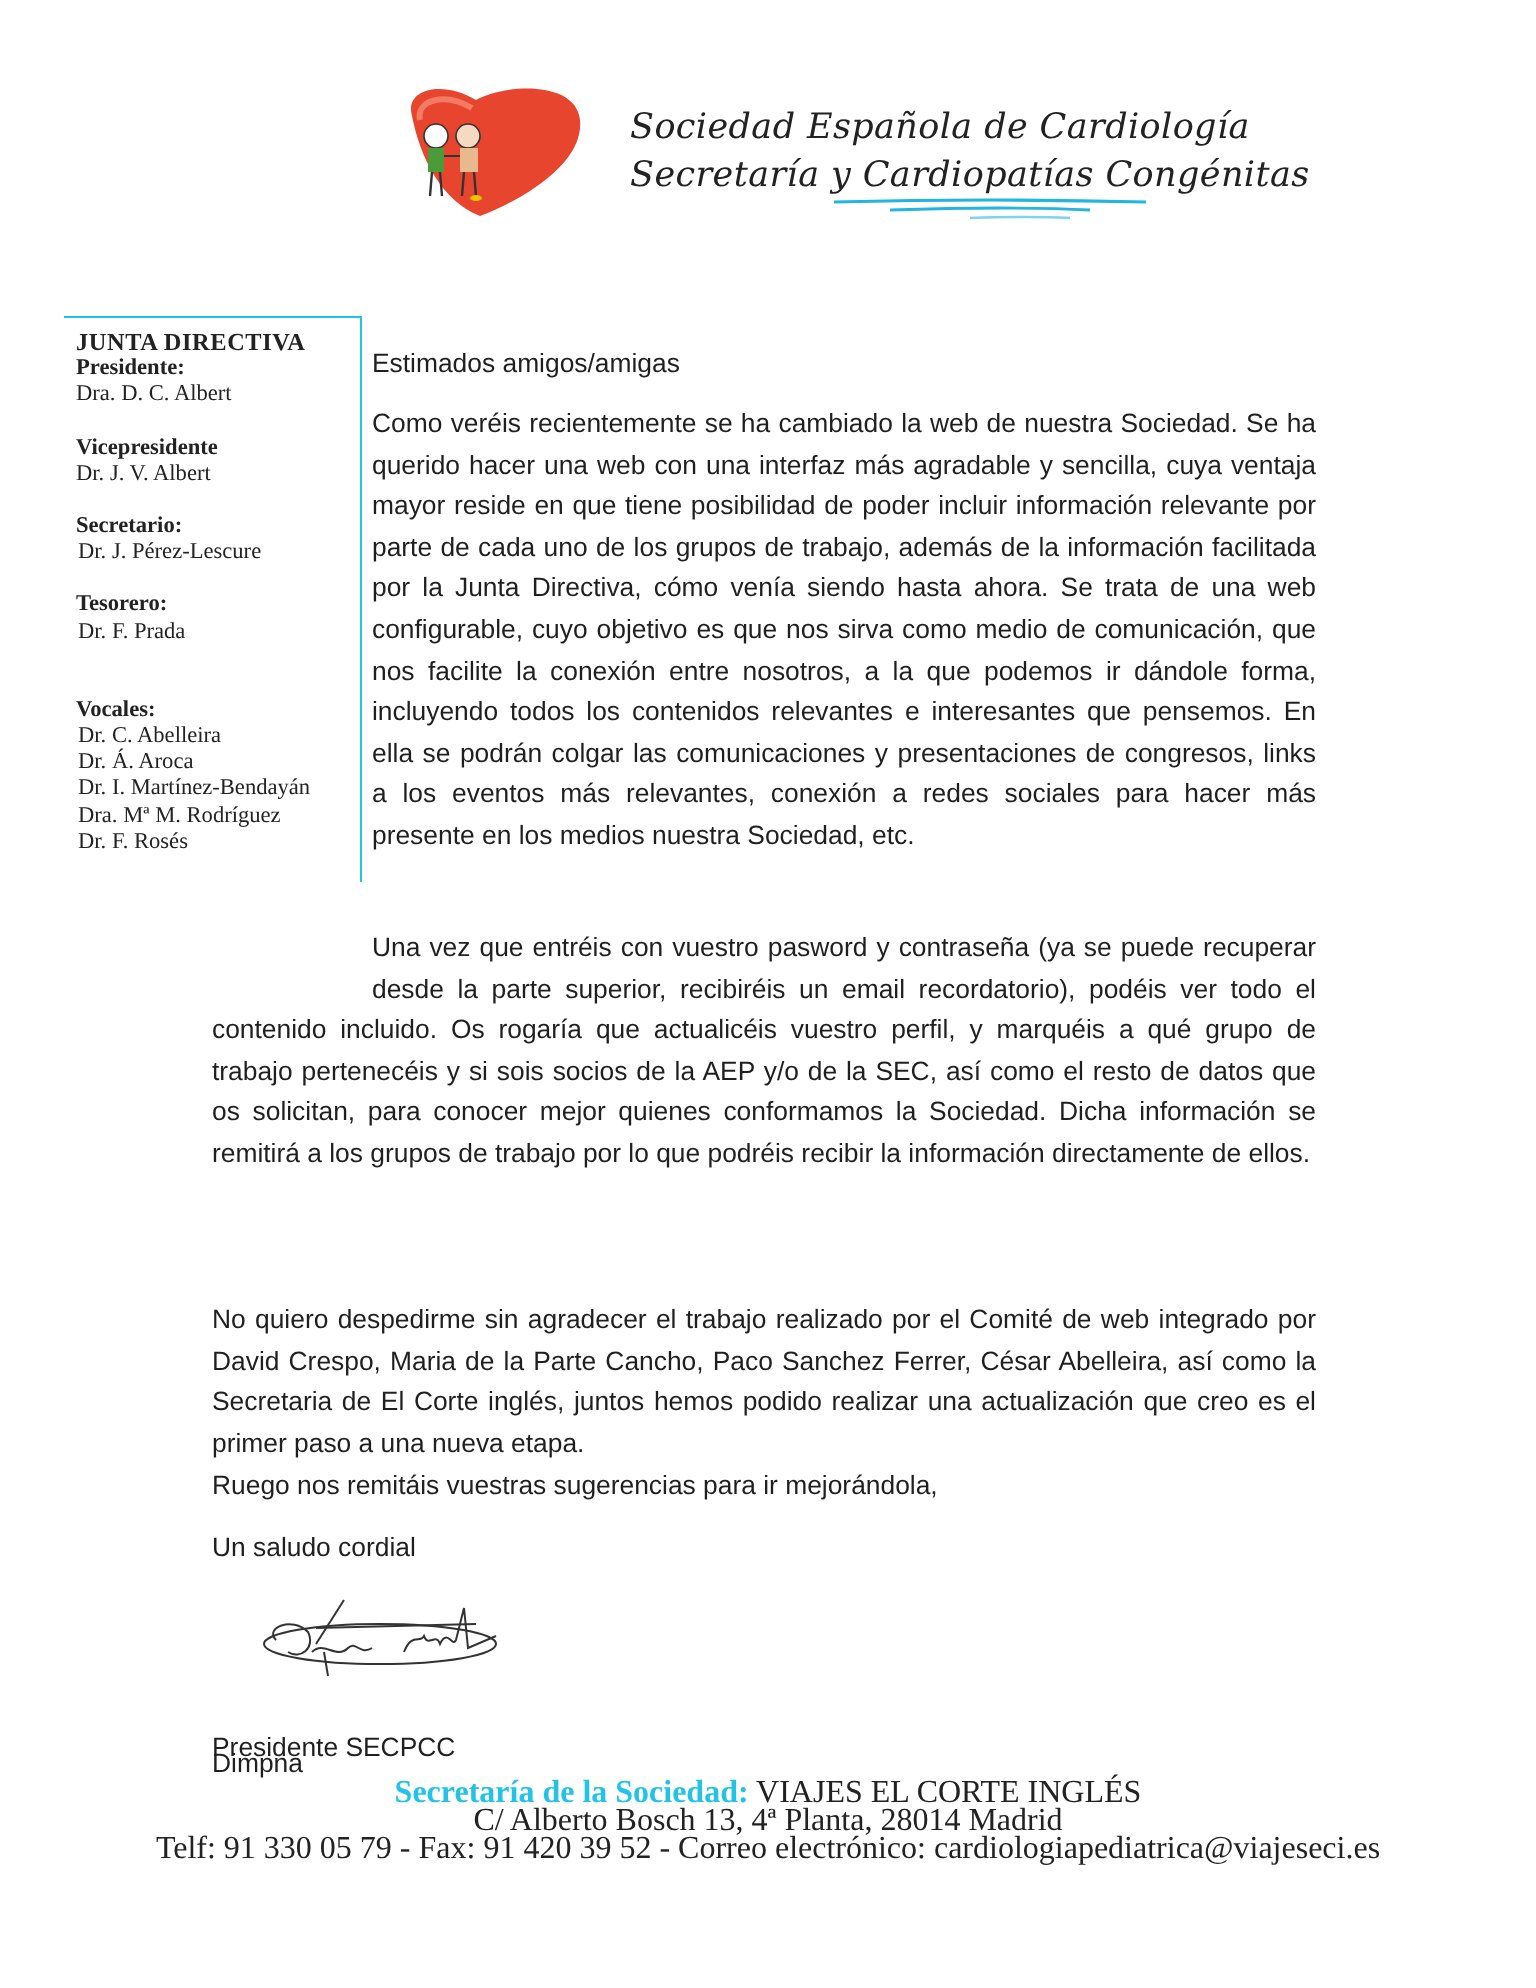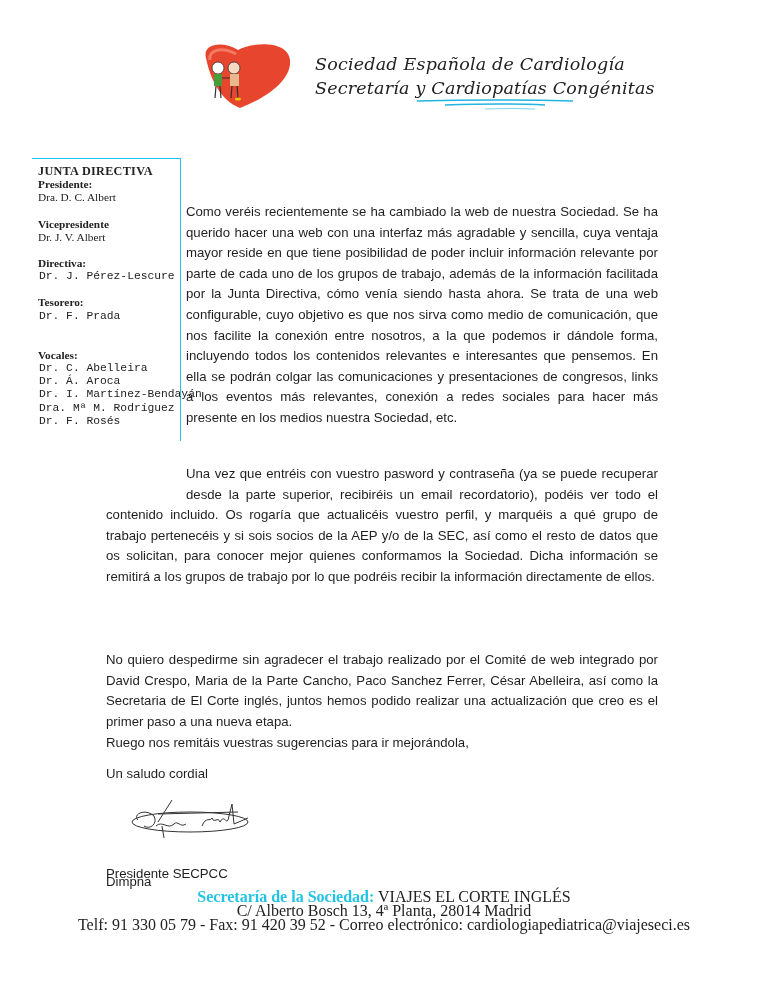--- a/index.html
+++ b/index.html
@@ -14,21 +14,21 @@
     .logo-line2 { top: 40px; }
     .logo-swoosh { position: absolute; left: 215px; top: 60px; }
 
     
     .sidebar { position: absolute; left: 32px; top: 158px; width: 148px; height: 282px; border-top: 1.5px solid #22c3e6; border-right: 1.5px solid #22c3e6; }
     .sidebar-inner { position: absolute; left: 6px; top: 6px; font-family: "Liberation Serif", serif; font-size: 11.3px; line-height: 13.2px; color: #222; white-space: nowrap; }
     .sb-heading { font-weight: bold; font-size: 12.2px; letter-spacing: 0.3px; }
     .sb-role { font-weight: bold; }
     .sb-gap { height: 13px; }
     .sb-gap2 { height: 26px; }
-    .indent { padding-left: 1px; font-family: Liberation Mono, monospace; }
+    .indent { padding-left: 1px; }
 
     
     .body-text { font-family: "Liberation Sans", sans-serif; font-size: 13.2px; line-height: 20.6px; color: #1f1f1f; }
     .greeting { position: absolute; left: 186px; top: 172px; }
     .para1 { position: absolute; left: 186px; top: 202px; width: 472px; text-align: justify; text-align-last: left; }
     .para2 { position: absolute; left: 106px; top: 464px; width: 552px; text-align: justify; text-indent: 0; }
     .para2 .wrapfloat { float: left; width: 80px; height: 41px; }
     .para3 { position: absolute; left: 106px; top: 568px; width: 552px; text-align: justify; }
     .para4 { position: absolute; left: 106px; top: 650px; width: 552px; text-align: justify; }
     .para5 { position: absolute; left: 106px; top: 733px; width: 552px; }
@@ -72,35 +72,36 @@
 
   <div class="sidebar">
     <div class="sidebar-inner">
       <div class="sb-heading">JUNTA DIRECTIVA</div>
       <div class="sb-role">Presidente:</div>
       <div>Dra. D. C. Albert</div>
       <div class="sb-gap"></div>
       <div class="sb-role">Vicepresidente</div>
       <div>Dr. J. V. Albert</div>
       <div class="sb-gap"></div>
-      <div class="sb-role">Directiva:</div>
+      <div class="sb-role">Secretario:</div>
       <div class="indent"> Dr. J. Pérez-Lescure</div>
       <div class="sb-gap"></div>
       <div class="sb-role">Tesorero:</div>
       <div class="indent"> Dr. F. Prada</div>
       <div class="sb-gap2"></div>
       <div class="sb-role">Vocales:</div>
       <div class="indent"> Dr. C. Abelleira</div>
       <div class="indent"> Dr. Á.  Aroca</div>
       <div class="indent"> Dr. I. Martínez-Bendayán</div>
       <div class="indent"> Dra. Mª M. Rodríguez</div>
       <div class="indent"> Dr. F. Rosés</div>
     </div>
   </div>
 
+  <div class="body-text greeting">Estimados amigos/amigas</div>
   <div class="body-text para1">Como veréis recientemente se ha cambiado la web de nuestra Sociedad. Se ha querido hacer una web con una interfaz más agradable y sencilla, cuya ventaja mayor reside en que tiene posibilidad de poder incluir información relevante por parte de cada uno de los grupos de trabajo, además de la información facilitada por  la Junta Directiva, cómo venía siendo hasta ahora. Se trata de una web configurable, cuyo objetivo es que nos sirva como medio de comunicación, que nos facilite la conexión entre nosotros, a la que podemos ir dándole forma, incluyendo todos los contenidos relevantes e interesantes que pensemos. En ella se podrán colgar las comunicaciones y presentaciones de congresos, links a los eventos más relevantes, conexión a redes sociales para hacer más presente en los medios nuestra Sociedad, etc.</div>
 
   <div class="body-text para2">
     <div class="wrapfloat"></div>
     <span>Una vez que entréis con vuestro pasword y contraseña (ya se puede recuperar desde la parte superior, recibiréis un email recordatorio), podéis ver todo el contenido incluido. Os rogaría que actualicéis vuestro perfil,  y marquéis a qué grupo de trabajo pertenecéis y si sois socios de la AEP y/o de la SEC, así como el resto de datos que os solicitan, para conocer mejor quienes conformamos la Sociedad. Dicha información se remitirá a los grupos de trabajo por lo que podréis recibir la información directamente de ellos.</span>
   </div>
 
   <div class="body-text para4">No quiero despedirme sin agradecer el trabajo realizado por el Comité de web integrado por David Crespo, Maria de la Parte Cancho, Paco Sanchez Ferrer, César Abelleira, así como la Secretaria de El Corte inglés, juntos hemos podido realizar una actualización que creo es el primer paso a una nueva etapa.</div>
   <div class="body-text para5">Ruego nos remitáis vuestras sugerencias para ir mejorándola,</div>
   <div class="body-text closing">Un saludo cordial</div>

